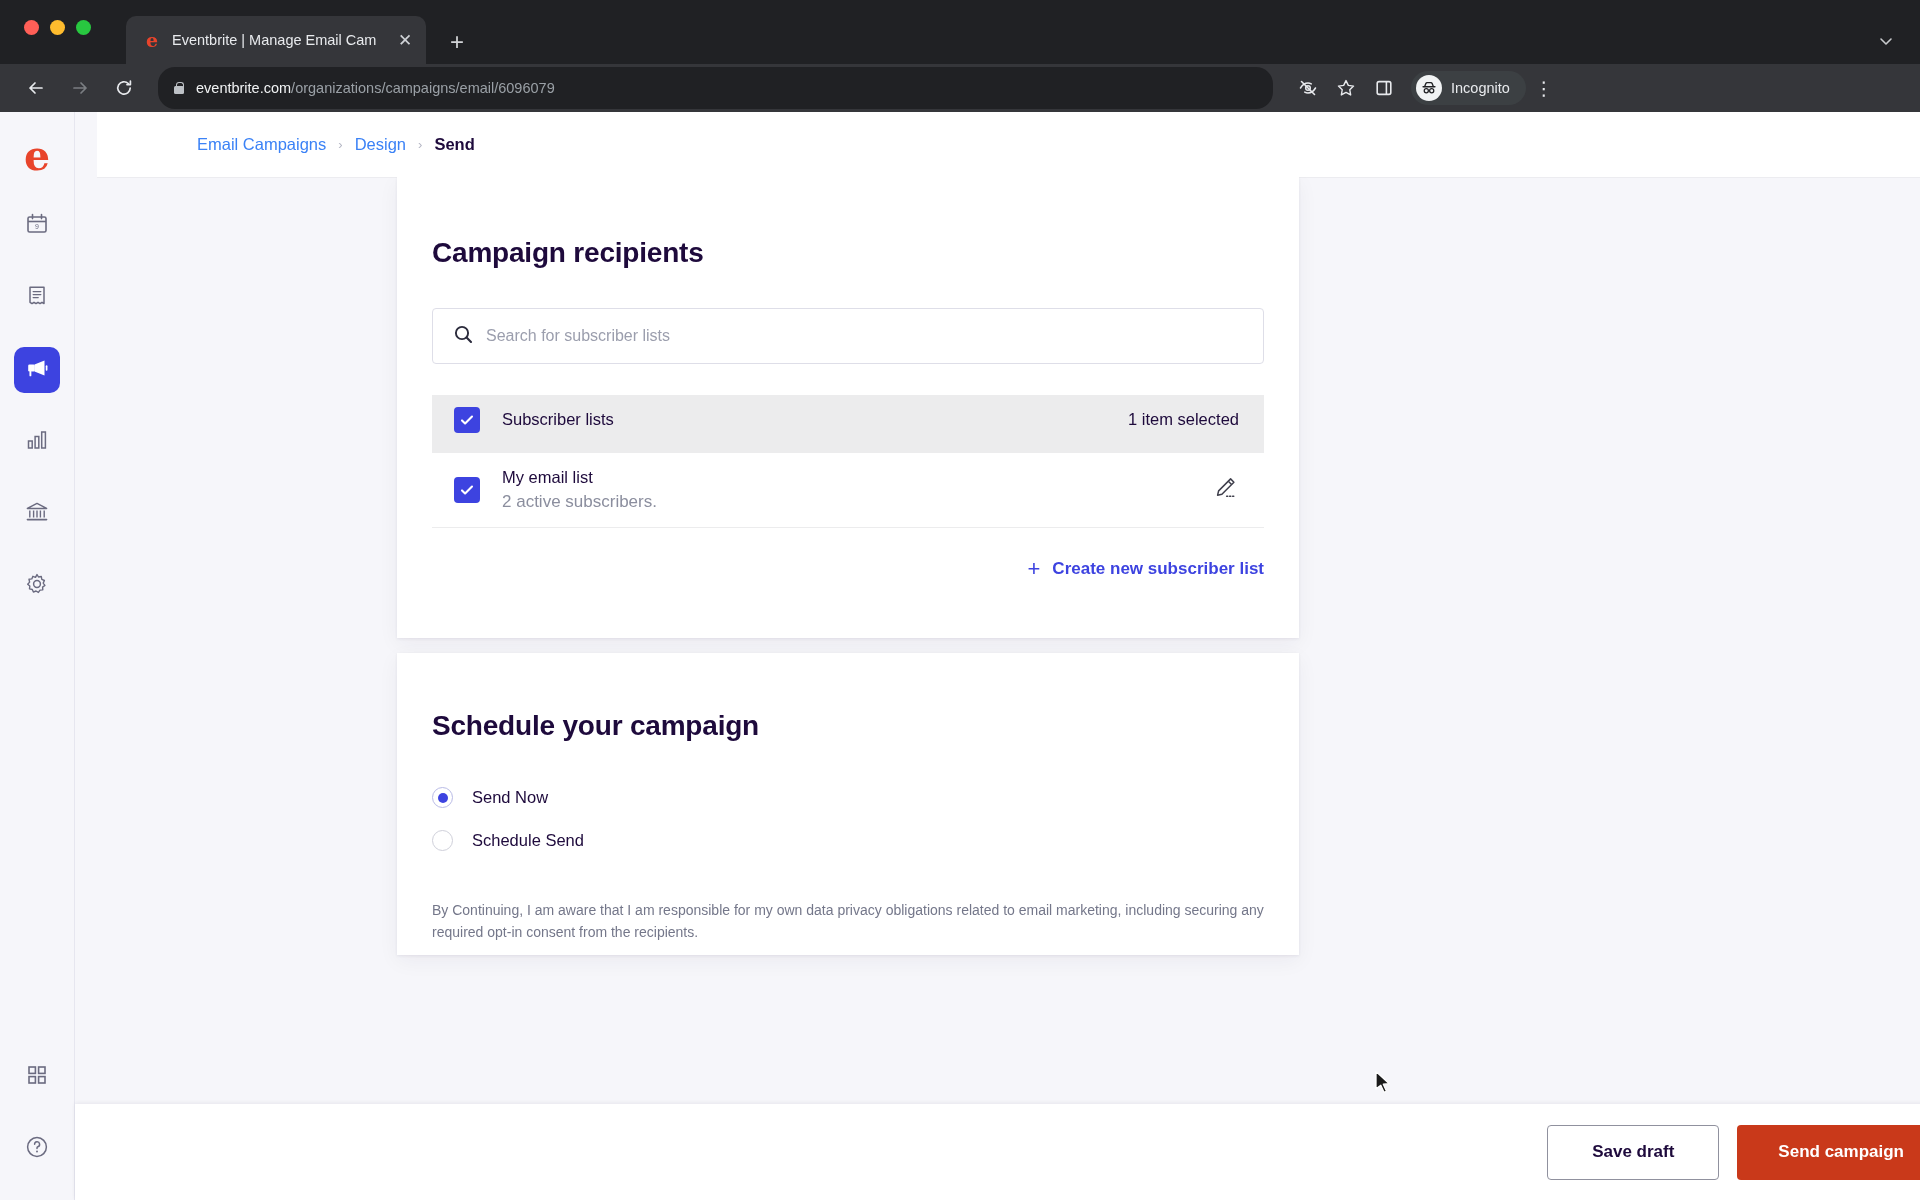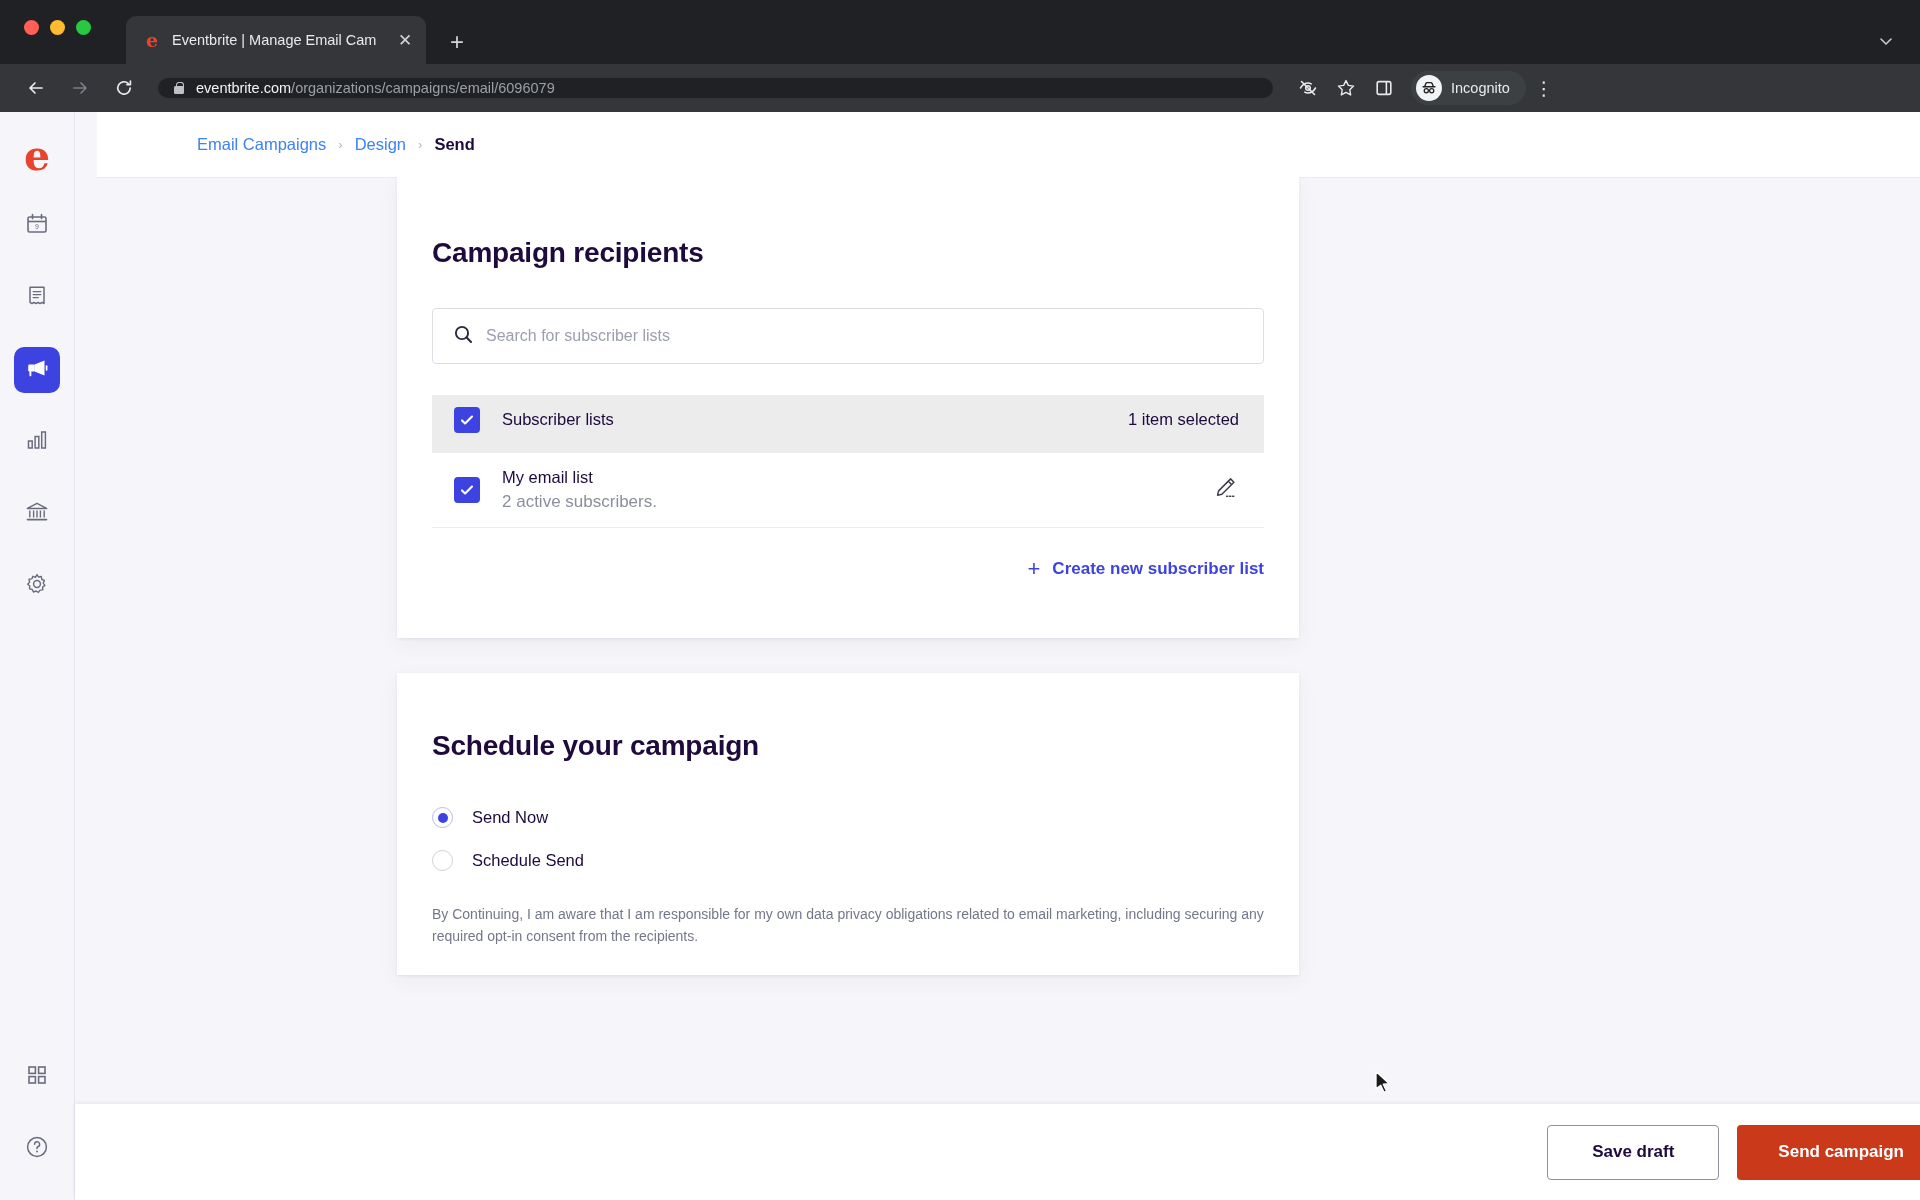--- a/index.html
+++ b/index.html
@@ -44,21 +44,21 @@
   .tabstrip-right { position:absolute; right:26px; bottom:12px; color:#c8cacd; font-size:15px; }
 
   .toolbar {
     height: 48px; background:#35363a; display:flex; align-items:center;
     padding: 0 18px; gap: 8px;
   }
   .nav-btn { width:36px; height:36px; display:flex; align-items:center; justify-content:center;
              color:#e8eaed; font-size:20px; border-radius:50%; cursor:pointer; }
   .nav-btn.disabled { color:#7b7e82; }
   .omnibox {
-    flex: 1 1 auto; height: 20px; background:#202124; border-radius:17px;
+    flex: 1 1 auto; height: 42px; background:#202124; border-radius:17px;
     display:flex; align-items:center; padding: 0 14px; gap:10px; margin-left:8px; margin-right:10px;
     max-width: 1115px;
   }
   .lock { width:14px; height:14px; position:relative; flex:0 0 14px; }
   .lock::before {
     content:""; position:absolute; left:2px; top:5px; width:10px; height:8px;
     background:#bdc1c6; border-radius:1.5px;
   }
   .lock::after {
     content:""; position:absolute; left:4.2px; top:0.5px; width:5.5px; height:6px;
@@ -106,21 +106,21 @@
   .crumb.current { color:#1e0a3c; font-weight:700; cursor:default; }
   .crumb-sep { color:#b4b6c4; font-size:13px; margin:0 12px; }
 
   .scroll-body { position:absolute; left:22px; top:65px; right:0; bottom:0; overflow:hidden; }
 
   .card {
     position:absolute; left:300px; width:902px; background:#ffffff;
     box-shadow: 0 1px 3px rgba(30,10,60,0.07), 0 6px 20px rgba(30,10,60,0.05);
   }
   #card-recipients { top:0; height:461px; }
-  #card-schedule   { top:496px; height:302px; }
+  #card-schedule   { top:476px; height:302px; }
 
   .card-inner { padding: 0 35px; }
   .card-title { font-size:28px; font-weight:700; color:#1e0a3c; letter-spacing:-0.2px; }
 
   #card-recipients .card-title { padding-top:60px; }
   .search-wrap {
     margin-top:39px; height:56px; border:1px solid #dedee8; border-radius:4px;
     display:flex; align-items:center; padding:0 20px; gap:12px; background:#fff;justify-content:center;
   }
   .search-input {
@@ -162,21 +162,21 @@
   .radio-row { display:flex; align-items:center; gap:19px; height:31px; margin-bottom:12px; cursor:pointer; }
   .radio {
     width:21px; height:21px; border-radius:50%; border:1.6px solid #cfd0da; background:#fff;
     flex:0 0 21px; display:flex; align-items:center; justify-content:center;
   }
   .radio.checked { border-color:#b9bbe6; }
   .radio.checked::after { content:""; width:10px; height:10px; border-radius:50%; background:#3d43e0; }
   .radio-label { font-size:16.5px; color:#1e0a3c; }
 
   .disclaimer {
-    margin-top:28px; font-size:14px; line-height:1.55; color:#74778a; max-width:1000px;
+    margin-top:44px; font-size:14px; line-height:1.55; color:#74778a; max-width:1000px;
   }
 
   .bottom-bar {
     position:absolute; left:0; bottom:0; width:1920px; height:96px; background:#ffffff;
     box-shadow: 0 -1px 4px rgba(30,10,60,0.07);
     display:flex; align-items:center; justify-content:flex-end; padding-right:50px; gap:18px;
     z-index: 5;
   }
   .btn {
     height:55px; border-radius:4px; display:flex; align-items:center; justify-content:center;

